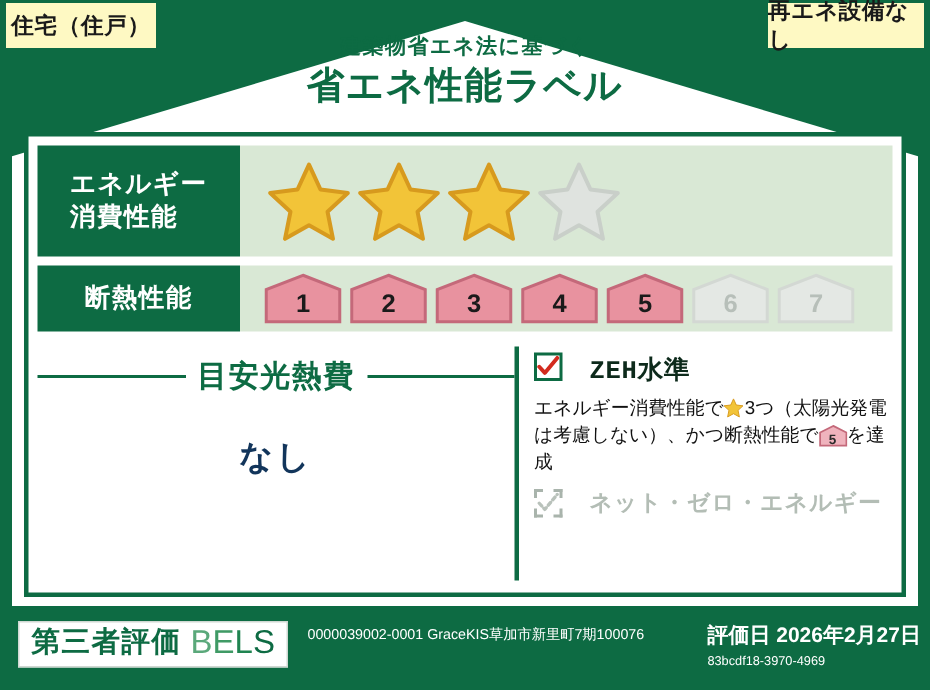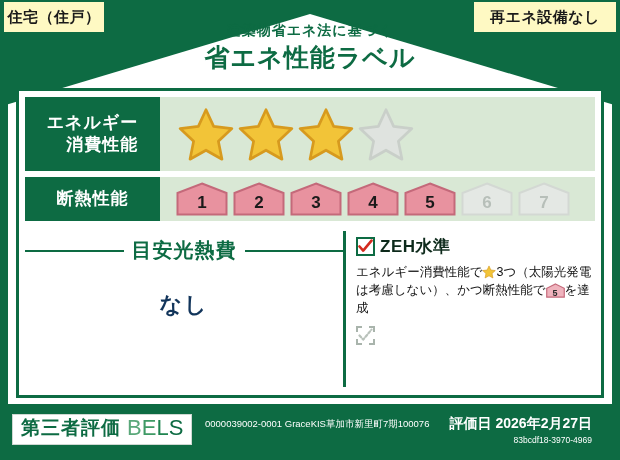--- a/index.html
+++ b/index.html
@@ -21,21 +21,21 @@
     background:#fef9c3;
     color:#1a1a1a;
     font-weight:bold;
     display:flex;align-items:center;justify-content:center;
     letter-spacing:0.5px;
   }
   #badge-left{
     left:4px;top:2px;width:100px;height:30px;font-size:15px;
   }
   #badge-right{
-    right:4px;top:2px;width:142px;height:30px;font-size:15px;
+    right:4px;top:2px;width:104px;height:30px;font-size:15px;
   }
 
   
   #house{
     position:absolute;
     left:8px;top:14px;
     width:604px;height:392px;
     background:#ffffff;
     clip-path:polygon(0% 23%, 50% 0%, 100% 23%, 100% 100%, 0% 100%);
   }
@@ -67,21 +67,21 @@
 
   
   .perf-row{
     display:flex;align-items:stretch;
     margin:6px 6px 0 6px;
   }
   .perf-label{
     width:135px;min-height:74px;
     background:#0d6b43;color:#ffffff;
     display:flex;align-items:center;justify-content:center;
-    text-align:right;
+    text-align:left;
     font-size:17px;font-weight:bold;line-height:1.3;
     letter-spacing:1px;
     flex:none;
   }
   .perf-value{
     flex:1;
     background:#d9e8d5;
     display:flex;align-items:center;
     padding-left:18px;
   }
@@ -136,21 +136,21 @@
   #cost-head .txt{
     font-size:20px;font-weight:bold;padding:0 8px;letter-spacing:1px;
   }
   #cost-value{
     margin-top:26px;text-align:center;
     font-size:22px;font-weight:bold;color:#12355b;
     letter-spacing:2px;
   }
 
   
-  .check-line{display:flex;align-items:center;gap:5px;}
+  .check-line{display:flex;gap:18px;font-family:Liberation Mono, monospace;}
   #zeh-head{margin-top:6px;}
   .chk{
     width:19px;height:19px;flex:none;
     border:2px solid #0d6b43;
     background:#fff;
     position:relative;
     box-sizing:border-box;
   }
   .chk.dashed{border:2px dashed #a9b4ac;}
   .chk svg{position:absolute;left:0;top:0;}
@@ -196,21 +196,21 @@
   #bels-en{
     font-size:22px;font-weight:normal;letter-spacing:0px;
   }
   #bels-en span{display:inline-block;}
   #footer-id{
     position:absolute;left:205px;top:13px;width:250px;
     font-size:9.5px;line-height:1.4;color:#ffffff;
     word-break:break-all;
   }
   #footer-date{
-    position:absolute;right:28px;top:11px;text-align:right;
+    position:absolute;right:6px;top:11px;
   }
   #footer-date .d{
     font-size:14px;font-weight:bold;letter-spacing:0px;
   }
   #footer-date .c{
     font-size:8.5px;margin-top:2px;letter-spacing:0px;
   }
 </style>
 </head>
 <body>
@@ -338,20 +338,21 @@
                 <polygon points="13,1 25,7 25,19 1,19 1,7" fill="#efb3bd" stroke="#c4697a" stroke-width="1.6"></polygon>
               </svg><span>5</span></span><span>を達成</span>
         </div>
 
         <div class="check-line" id="nze-line">
           <div class="chk dashed">
             <svg width="15" height="15" viewBox="0 0 15 15" aria-hidden="true">
               <path d="M1.5 7.5 L5.2 11.6 L13.5 1.6" stroke="#b9c2bb" stroke-width="2.2" fill="none" stroke-linecap="round" stroke-linejoin="round" stroke-dasharray="2.4 2.2"></path>
             </svg>
           </div>
+          <div id="nze-label">ネット・ゼロ・エネルギー</div>
         </div>
 
       </div>
     </div>
   </div>
 
   <div id="footer">
     <div id="bels-logo">
       <span id="bels-jp">第三者評価</span>
       <span id="bels-en">

